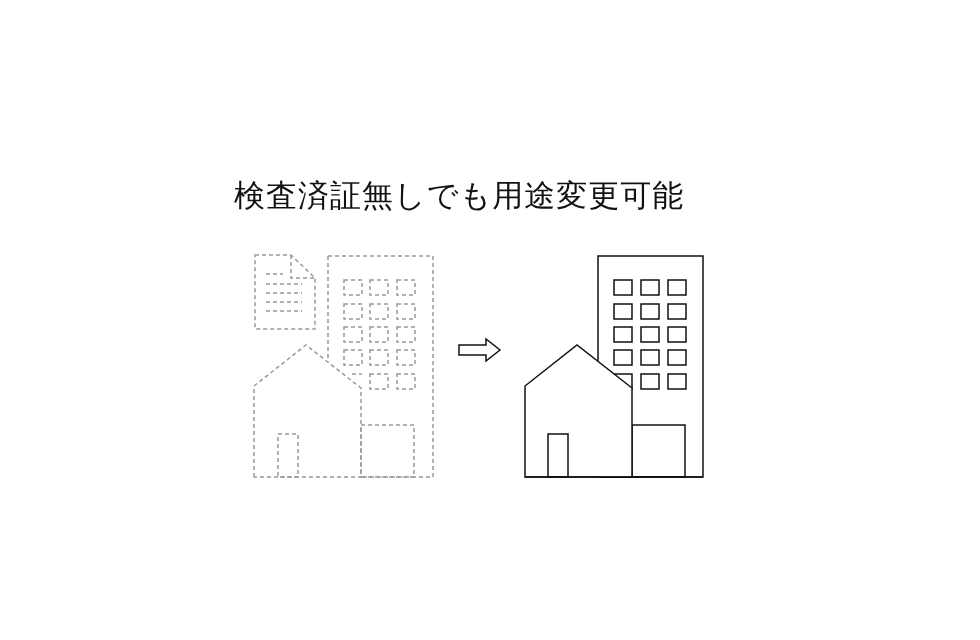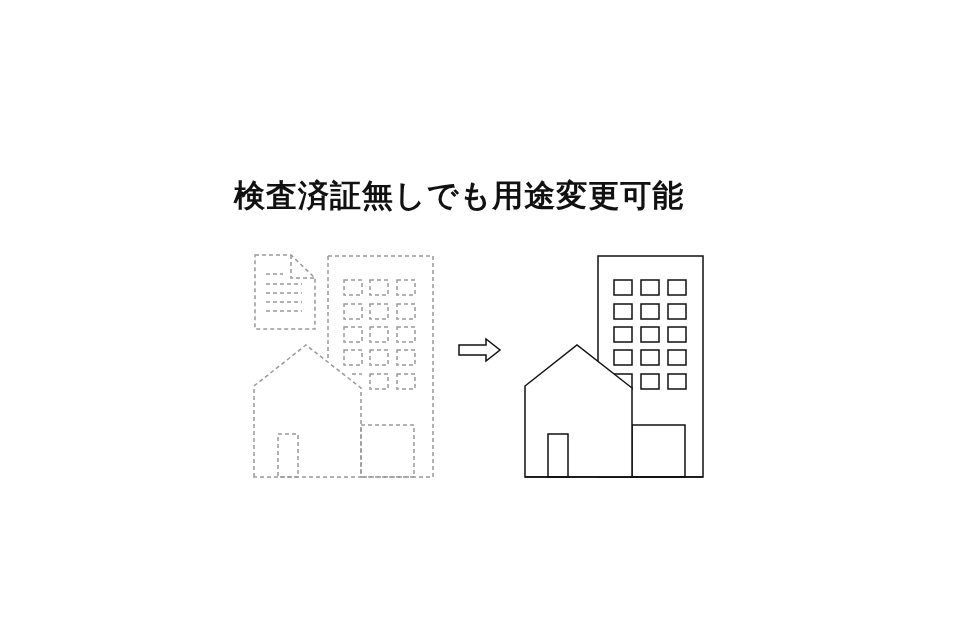--- a/index.html
+++ b/index.html
@@ -1,19 +1,19 @@
 <!DOCTYPE html>
 <html><head>
 <meta charset="utf-8">
 <style>
   html, body { margin: 0; padding: 0; background: #ffffff; }
   body { width: 980px; height: 640px; position: relative; overflow: hidden;
          font-family: "DejaVu Sans", "Liberation Sans", sans-serif; }
   .title { position: absolute; left: 234px; top: 174px; width: 470px;
-           font-size: 31px; font-weight: bold; color: #111111; letter-spacing: 1px;
+           font-size: 31px; font-weight: normal; color: #111111; letter-spacing: 1px;
            white-space: nowrap; line-height: 42px; }
   svg.canvas { position: absolute; left: 0; top: 0; }
 </style>
 </head>
 <body>
 
 <div class="title">検査済証無しでも用途変更可能</div>
 
 <svg class="canvas" width="980" height="640" viewBox="0 0 980 640">
 

